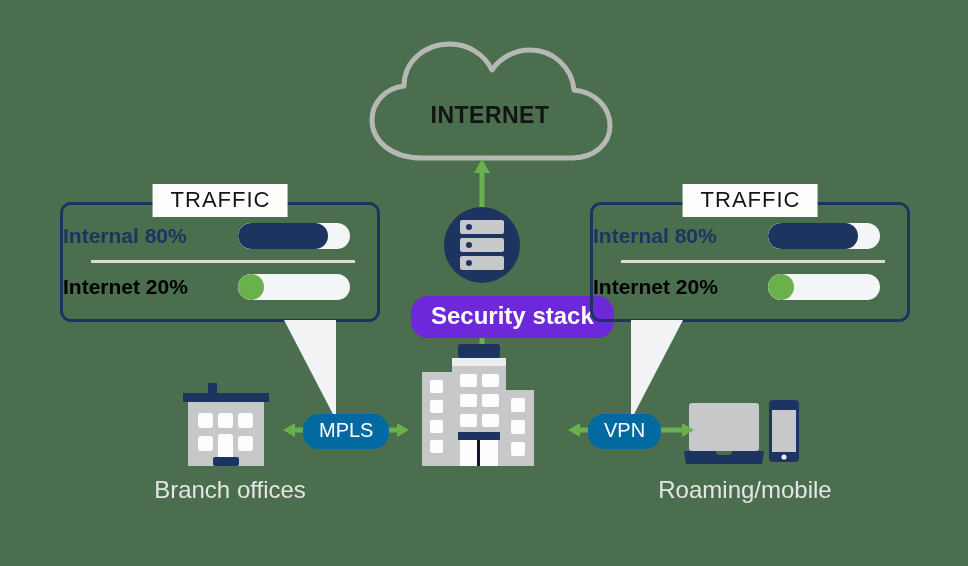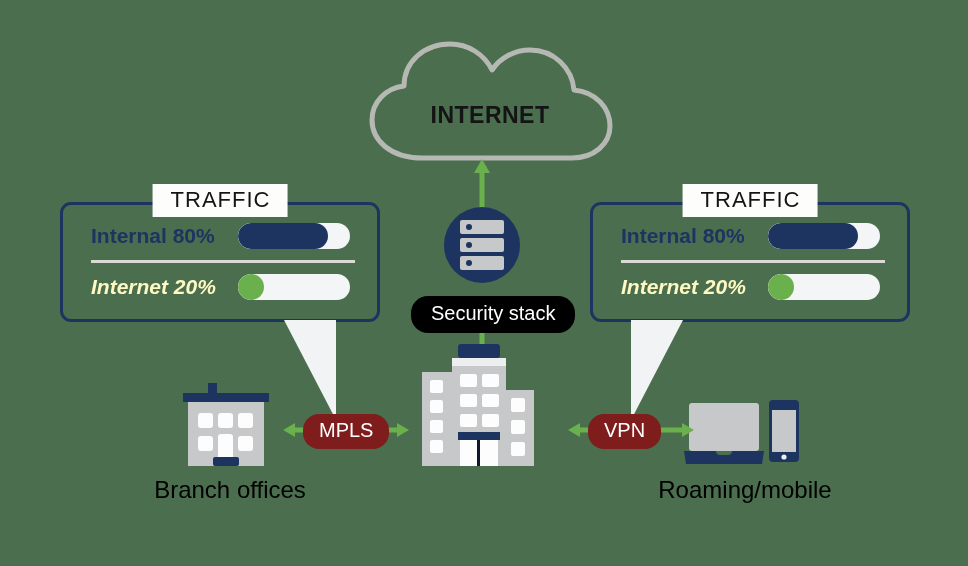--- a/index.html
+++ b/index.html
@@ -66,27 +66,26 @@
     left: 0; right: 0;
     height: 48px;
     display: flex;
     align-items: center;
   }
   .row-internal { top: 7px; }
   .row-internet { top: 58px; }
 
   .row-label {
     width: 175px;
-    padding-left: 28px;
     box-sizing: border-box;
     font-size: 21px;
     font-weight: 600;
   }
   .label-internal { color: #1d3461; }
-  .label-internet { color: #fef9c3; font-style: italic; }
+  .label-internet { color: #000000; }
 
   .bar-track {
     position: relative;
     width: 112px;
     height: 26px;
     background: #f4f5f7;
     border-radius: 13px;
     overflow: hidden;
   }
   .bar-fill {
@@ -132,60 +131,61 @@
   .sec-bar:nth-of-type(3) { top: 49px; }
   .sec-dot {
     position: absolute;
     left: 6px; top: 4px;
     width: 6px; height: 6px;
     border-radius: 50%;
     background: #1d3461;
   }
   #sec-pill {
     left: 411px; top: 296px;
-    background: #000000;
+    background: #6d28d9;
     color: #ffffff;
     border-radius: 17px;
     padding: 6px 20px 8px 20px;
-    font-size: 20px;
+    font-size: 24px;
     white-space: nowrap;
+    font-weight: bold;
   }
 
   
   #arrow-up { left: 455px; top: 158px; width: 54px; height: 58px; }
   #arrow-down-seg { left: 455px; top: 320px; width: 54px; height: 34px; }
 
   
   #branch-group { left: 180px; top: 383px; width: 92px; height: 83px; }
   #hq-group     { left: 412px; top: 338px; width: 135px; height: 128px; }
   #devices-group{ left: 684px; top: 400px; width: 115px; height: 68px; }
 
   
   .link-badge {
-    background: #7f1d1d;
+    background: #0369a1;
     color: #ffffff;
     border-radius: 16px;
     padding: 5px 16px 7px 16px;
     font-size: 20px;
     white-space: nowrap;
     z-index: 3;
   }
   #badge-mpls { left: 303px; top: 414px; }
   #badge-vpn  { left: 588px; top: 414px; text-align: right; }
 
   .link-arrows { height: 24px; }
   #arrows-mpls { left: 283px; top: 418px; width: 126px; }
   #arrows-vpn  { left: 568px; top: 418px; width: 126px; }
 
   
   .caption {
     position: absolute;
     text-align: center;
     font-size: 24px;
-    color: #000000;
+    color: #e5e5e5;
     white-space: nowrap;
   }
   #caption-branch  { left: 130px; top: 476px; width: 200px; }
   #caption-hq      { left: 410px; top: 476px; width: 140px; }
   #caption-roaming { left: 640px; top: 476px; width: 210px; }
 </style>
 </head>
 <body>
 
 <div id="stage">

